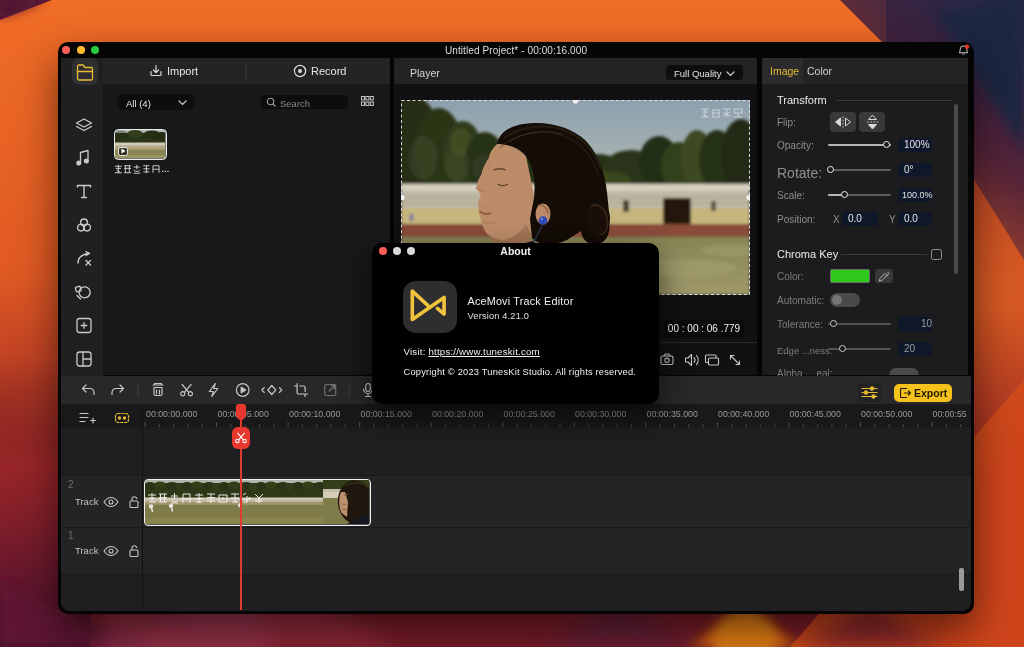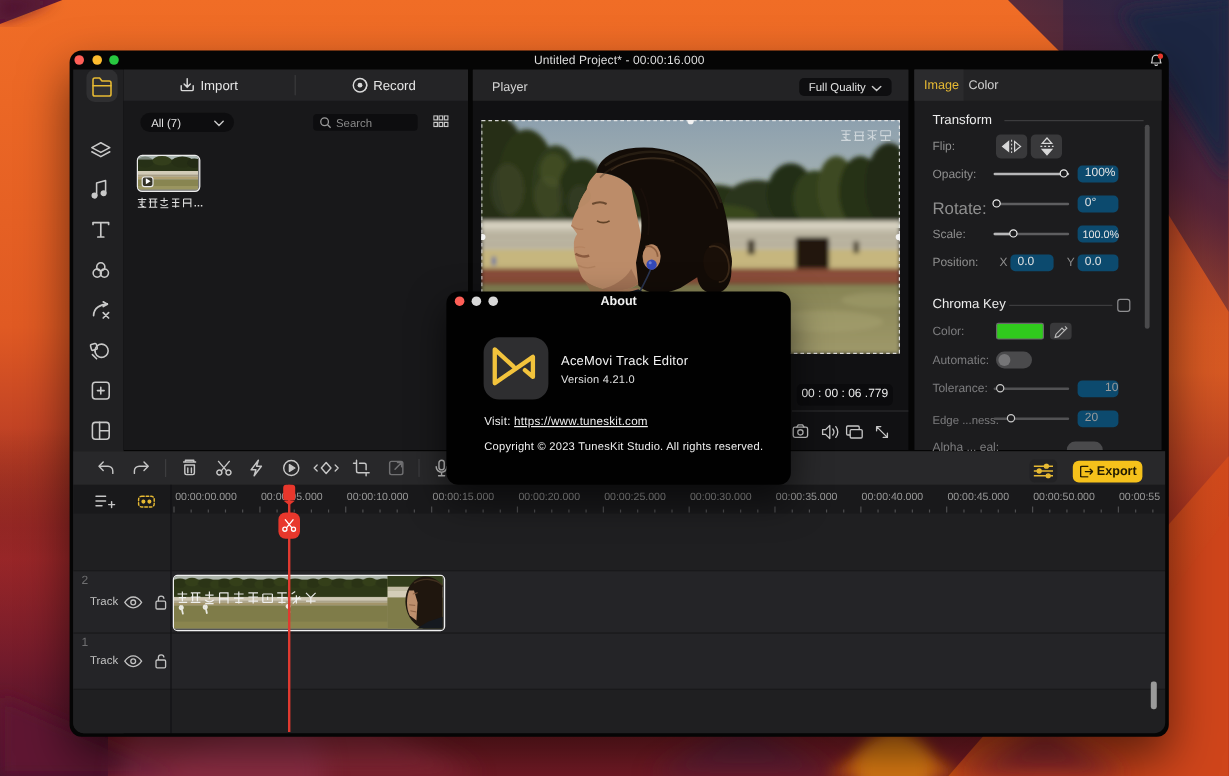--- a/index.html
+++ b/index.html
@@ -13,21 +13,21 @@
 #sidebar{position:absolute;left:3px;top:16px;width:42px;height:553px;background:#202022;border-radius:0 0 0 9px;}
 #mediapanel{position:absolute;left:45px;top:16px;width:287px;height:317px;background:#18181a;}
 #mediatabs{position:absolute;left:45px;top:16px;width:287px;height:26px;background:#242426;}
 #playerpanel{position:absolute;left:336px;top:16px;width:363px;height:317px;background:#111113;}
 #playerhead{position:absolute;left:336px;top:16px;width:363px;height:26px;background:#232325;}
 #rightpanel{position:absolute;left:704px;top:16px;width:206px;height:317px;background:#1c1c1e;}
 #righthead{position:absolute;left:704px;top:16px;width:206px;height:26px;background:#232325;}
 #timeline{position:absolute;left:3px;top:334px;width:910px;height:235px;background:#1f1f21;border-radius:0 0 9px 9px;overflow:hidden;}
 .lbl{color:#d6d6d6;font-size:11px;}
 .g{color:#8e8e8e;}
-.vbox{position:absolute;background:#0c4a6e;border-radius:4px;color:#e3e3e3;font-size:10px;line-height:14px;text-align:center;}
+.vbox{position:absolute;background:#0f172a;border-radius:4px;color:#e3e3e3;font-size:10px;line-height:14px;text-align:center;}
 </style></head>
 <body>
 <svg id="wall" viewBox="0 0 1024 647" preserveAspectRatio="none">
 <defs>
 <linearGradient id="wbase" x1="0" y1="0" x2="0" y2="1">
 <stop offset="0" stop-color="#f06d26"></stop>
         <stop offset="0.42" stop-color="#e05a23"></stop>
 <stop offset="0.68" stop-color="#a52d26"></stop>
         <stop offset="1" stop-color="#7a1c28"></stop>
 </linearGradient>
@@ -145,21 +145,21 @@
 <g transform="translate(197,13)">
           <circle r="5.6"></circle>
           <circle r="2" fill="#d9d9d9" stroke="none"></circle>
           <path d="M4.2 -3.8 a5.6 5.6 0 0 1 0 7.6" stroke-width="1.1"></path>
         </g>
 </g>
 <text x="64" y="17" fill="#e6e6e6" font-size="11">Import</text>
 <text x="208" y="17" fill="#e6e6e6" font-size="11">Record</text>
 </svg>
 <div class="abs" style="left:59px;top:52px;width:78px;height:16px;background:#0d0d0f;border-radius:8px;"></div>
-<div class="abs" style="left:68px;top:55.5px;color:#e3e3e3;font-size:9.5px;">All (7)</div>
+<div class="abs" style="left:68px;top:55.5px;color:#e3e3e3;font-size:9.5px;">All (4)</div>
 <svg class="abs" style="left:120px;top:58px;" width="9" height="6">
       <path d="M1 1 l3.5 3.5 L8 1" stroke="#c9c9c9" stroke-width="1.2" fill="none" stroke-linecap="round"></path>
     </svg>
 <div class="abs" style="left:203px;top:53px;width:87px;height:14px;background:#0d0d0f;border-radius:3px;"></div>
 <svg class="abs" style="left:208px;top:55px;" width="11" height="11">
       <circle cx="4.5" cy="4.5" r="3.2" stroke="#9a9a9a" fill="none" stroke-width="1.1"></circle>
       <line x1="7" y1="7" x2="9.5" y2="9.5" stroke="#9a9a9a" stroke-width="1.1"></line>
     </svg>
 <div class="abs" style="left:222px;top:55.5px;color:#8a8a8a;font-size:9.5px;">Search</div>
 <svg class="abs" style="left:303px;top:54px;" width="13" height="12" viewBox="0 0 13 12">

